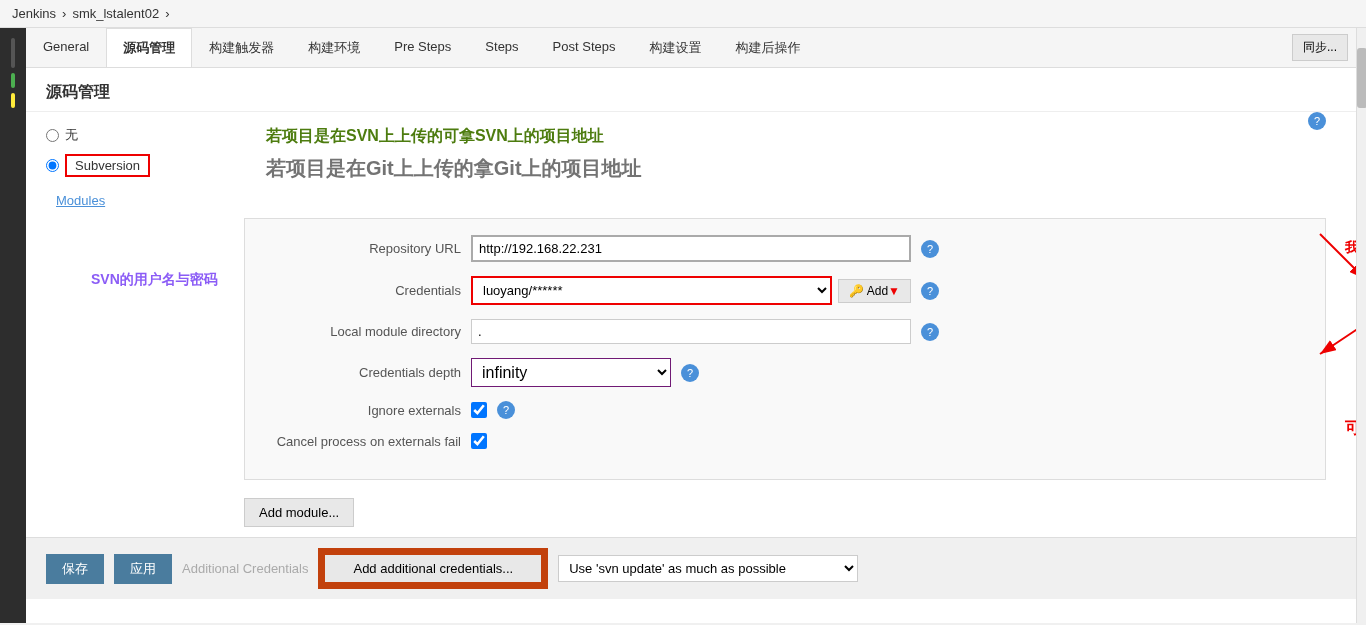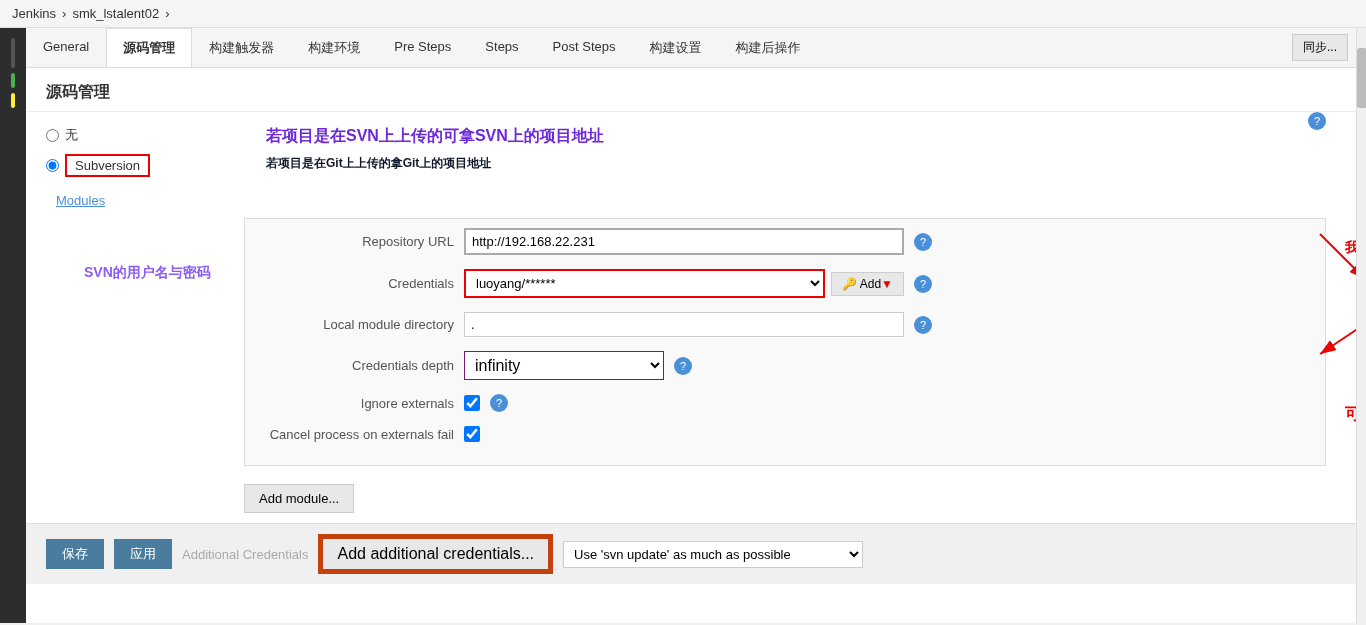--- a/index.html
+++ b/index.html
@@ -145,25 +145,25 @@
     .apply-btn {
       padding: 6px 16px;
       background: #4a7c9e;
       color: #fff;
       border: none;
       cursor: pointer;
       font-size: 13px;
     }
 
     .add-additional-btn {
-      padding: 6px 14px;
+      padding: 6px 28px;
       background: #e8e8e8;
-      border: 5px solid #c2410c;
-      cursor: pointer;
-      font-size: 16px;
+      border: 7px solid #c2410c;
+      cursor: pointer;
+      font-size: 13px;
     }
 
     .svn-update-select {
       padding: 4px 6px;
       border: 1px solid #ccc;
       font-size: 13px;
       background: #fff;
       min-width: 300px;
     }
 
@@ -258,28 +258,28 @@
               <input type="radio" name="scm" checked="" style="">
               <span class="subversion-label">Subversion</span>
             </div>
 
             <div style="margin-top: 16px; margin-left: 10px;">
               <a class="modules-link">Modules</a>
             </div>
           </div>
 
           <div style="flex: 1; position: relative; padding-left: 20px;">
-            <div style="color: #6d28d9; font-size: 16px; font-weight: bold; margin-bottom: 8px;">若项目是在SVN上上传的可拿SVN上的项目地址</div>
-            <div style="color: #0f172a; font-size: 12px; font-weight: bold;">若项目是在Git上上传的拿Git上的项目地址</div>
+            <div style="color: #4d7c0f; font-size: 16px; font-weight: bold; margin-bottom: 8px;">若项目是在SVN上上传的可拿SVN上的项目地址</div>
+            <div style="color: #737373; font-size: 20px; font-weight: bold;">若项目是在Git上上传的拿Git上的项目地址</div>
           </div>
 
           <div class="help-icon" style="position: absolute; right: 30px; top: 0;">?</div>
         </div>
 
-        <div style="margin: 10px 30px 10px 218px; border: 1px solid #ddd; background: #f9f9f9; padding: 9px; position: relative;">
+        <div style="margin: 10px 30px 10px 218px; border: 1px solid #ddd; background: #f9f9f9; padding: 16px; position: relative;">
 
           <div class="form-row">
             <div class="form-label">Repository URL</div>
             <input type="text" class="form-input" style="max-width: 440px; border: 2px solid rgb(170, 170, 170);" value="http://192.168.22.231">
             <div class="help-icon">?</div>
           </div>
 
           <div class="form-row" style="position: relative;">
             <div class="form-label">Credentials</div>
             <div class="credentials-row" style="flex: 1; max-width: 440px;">

